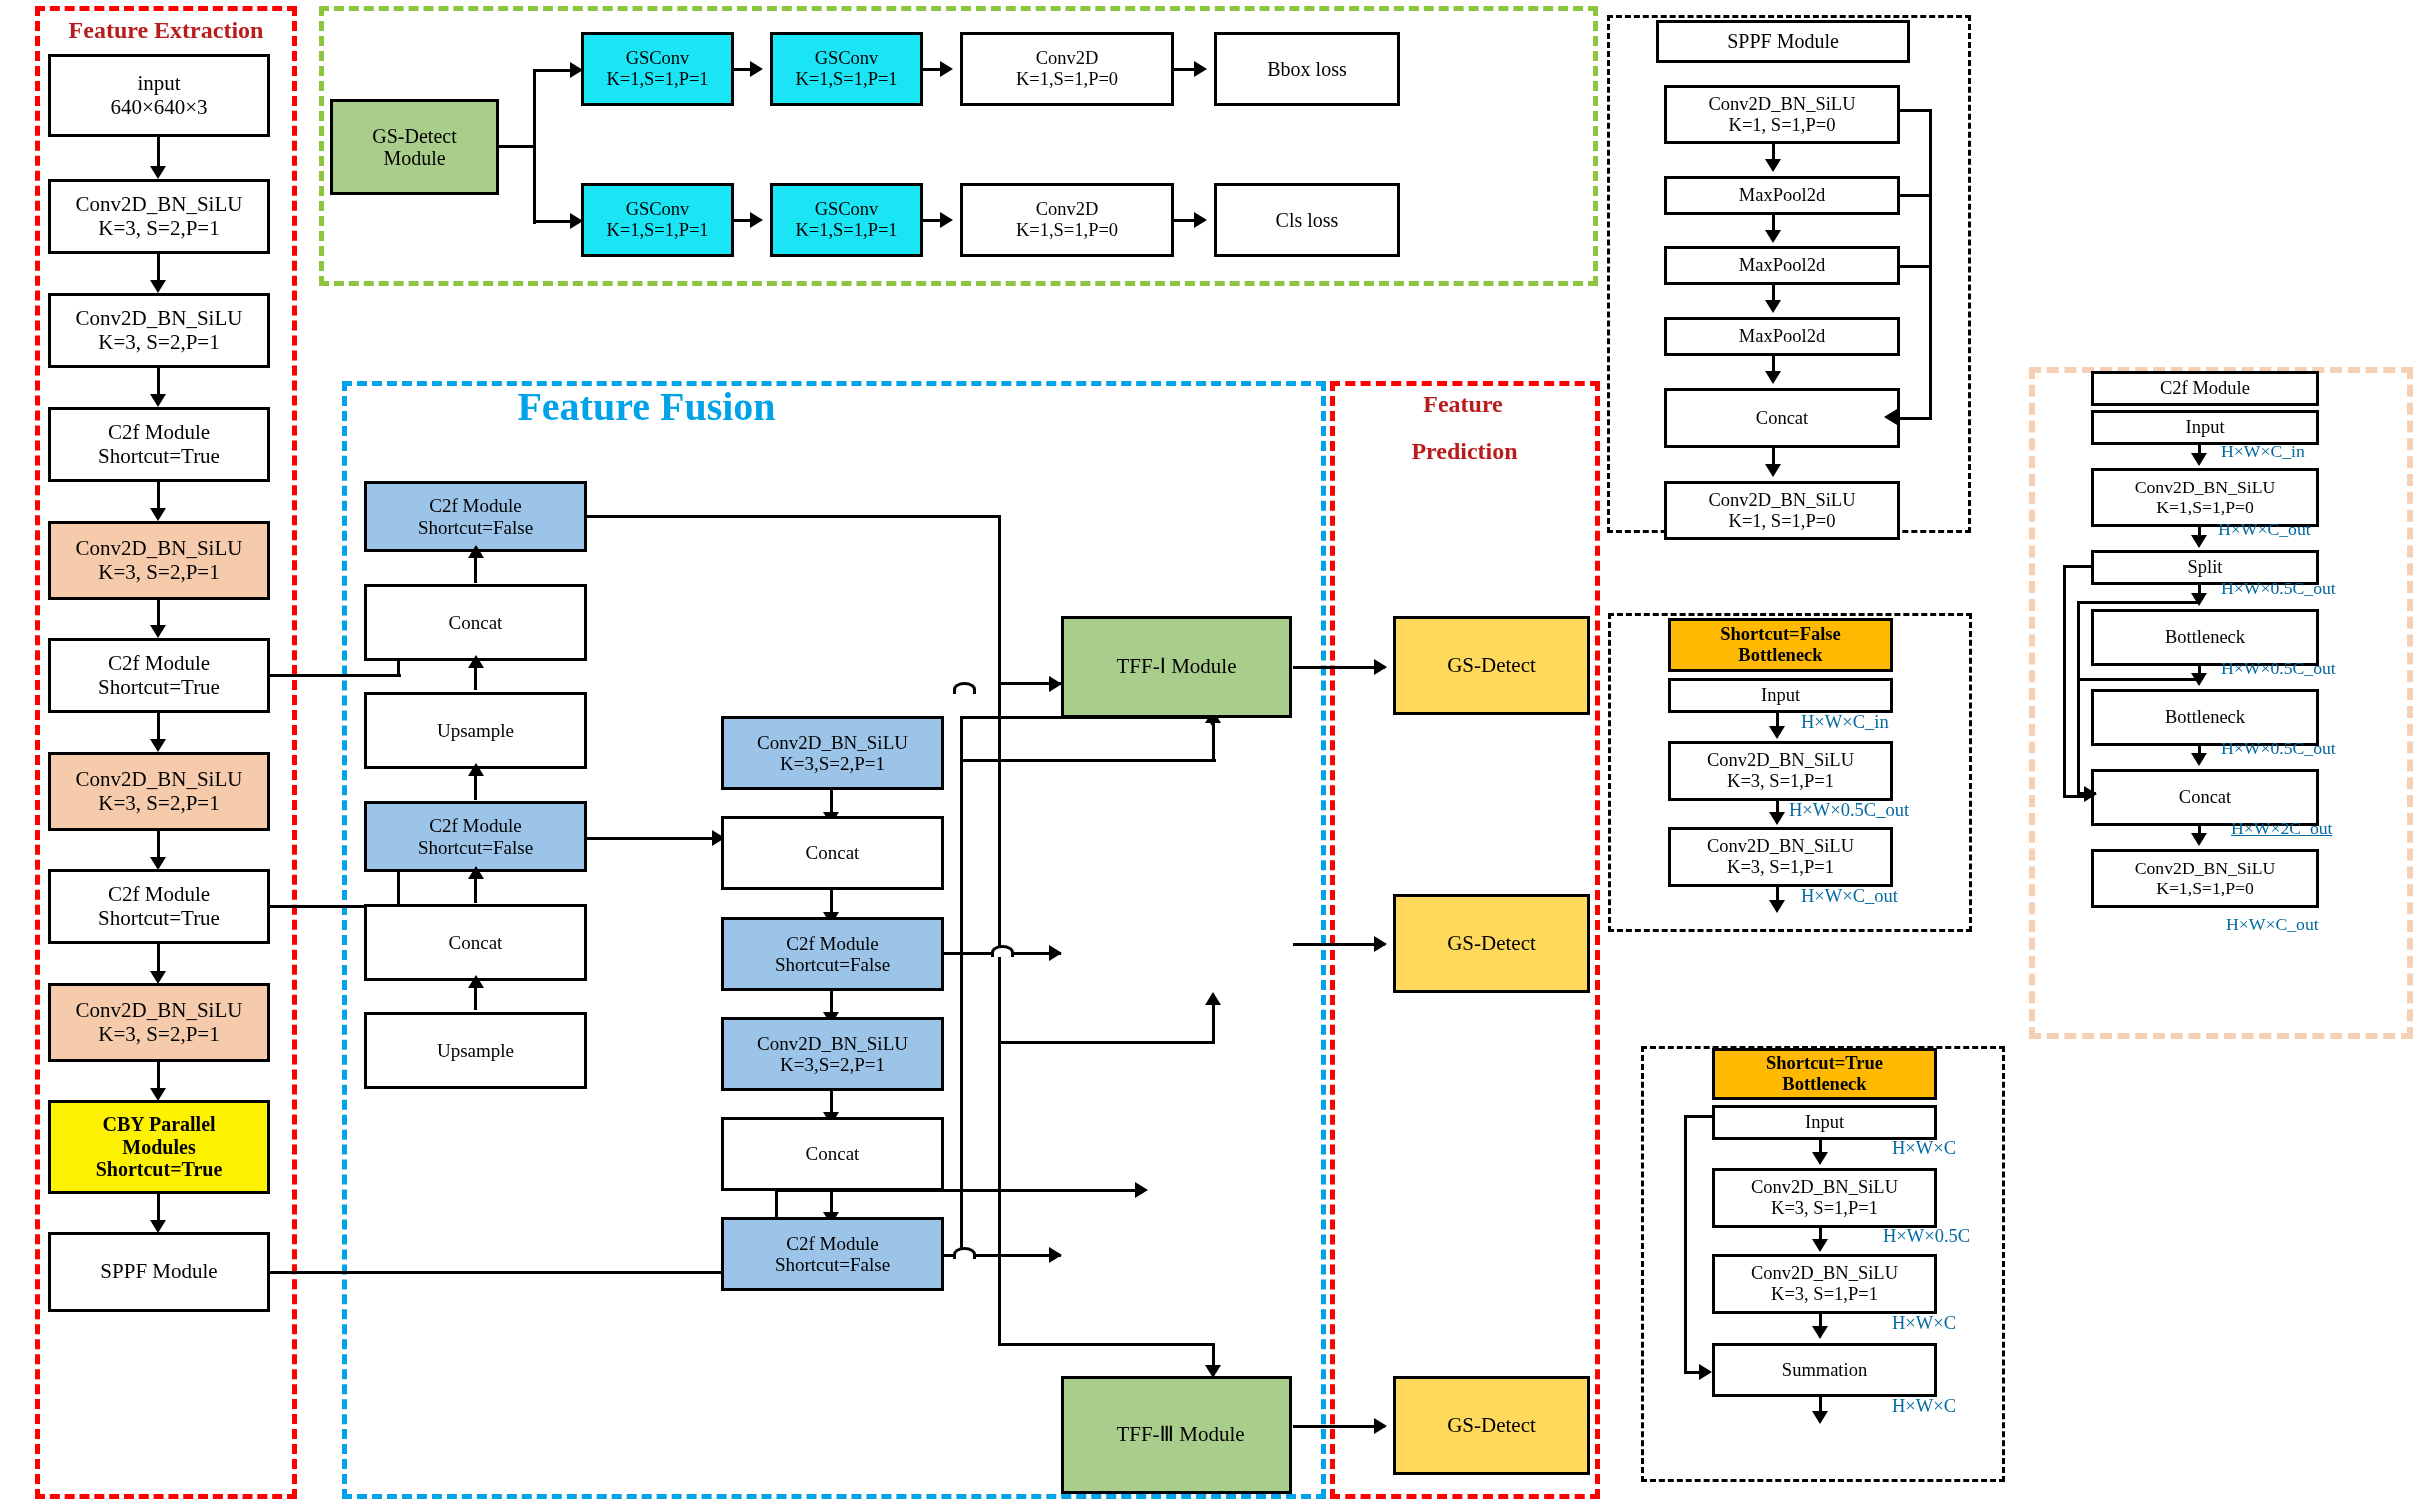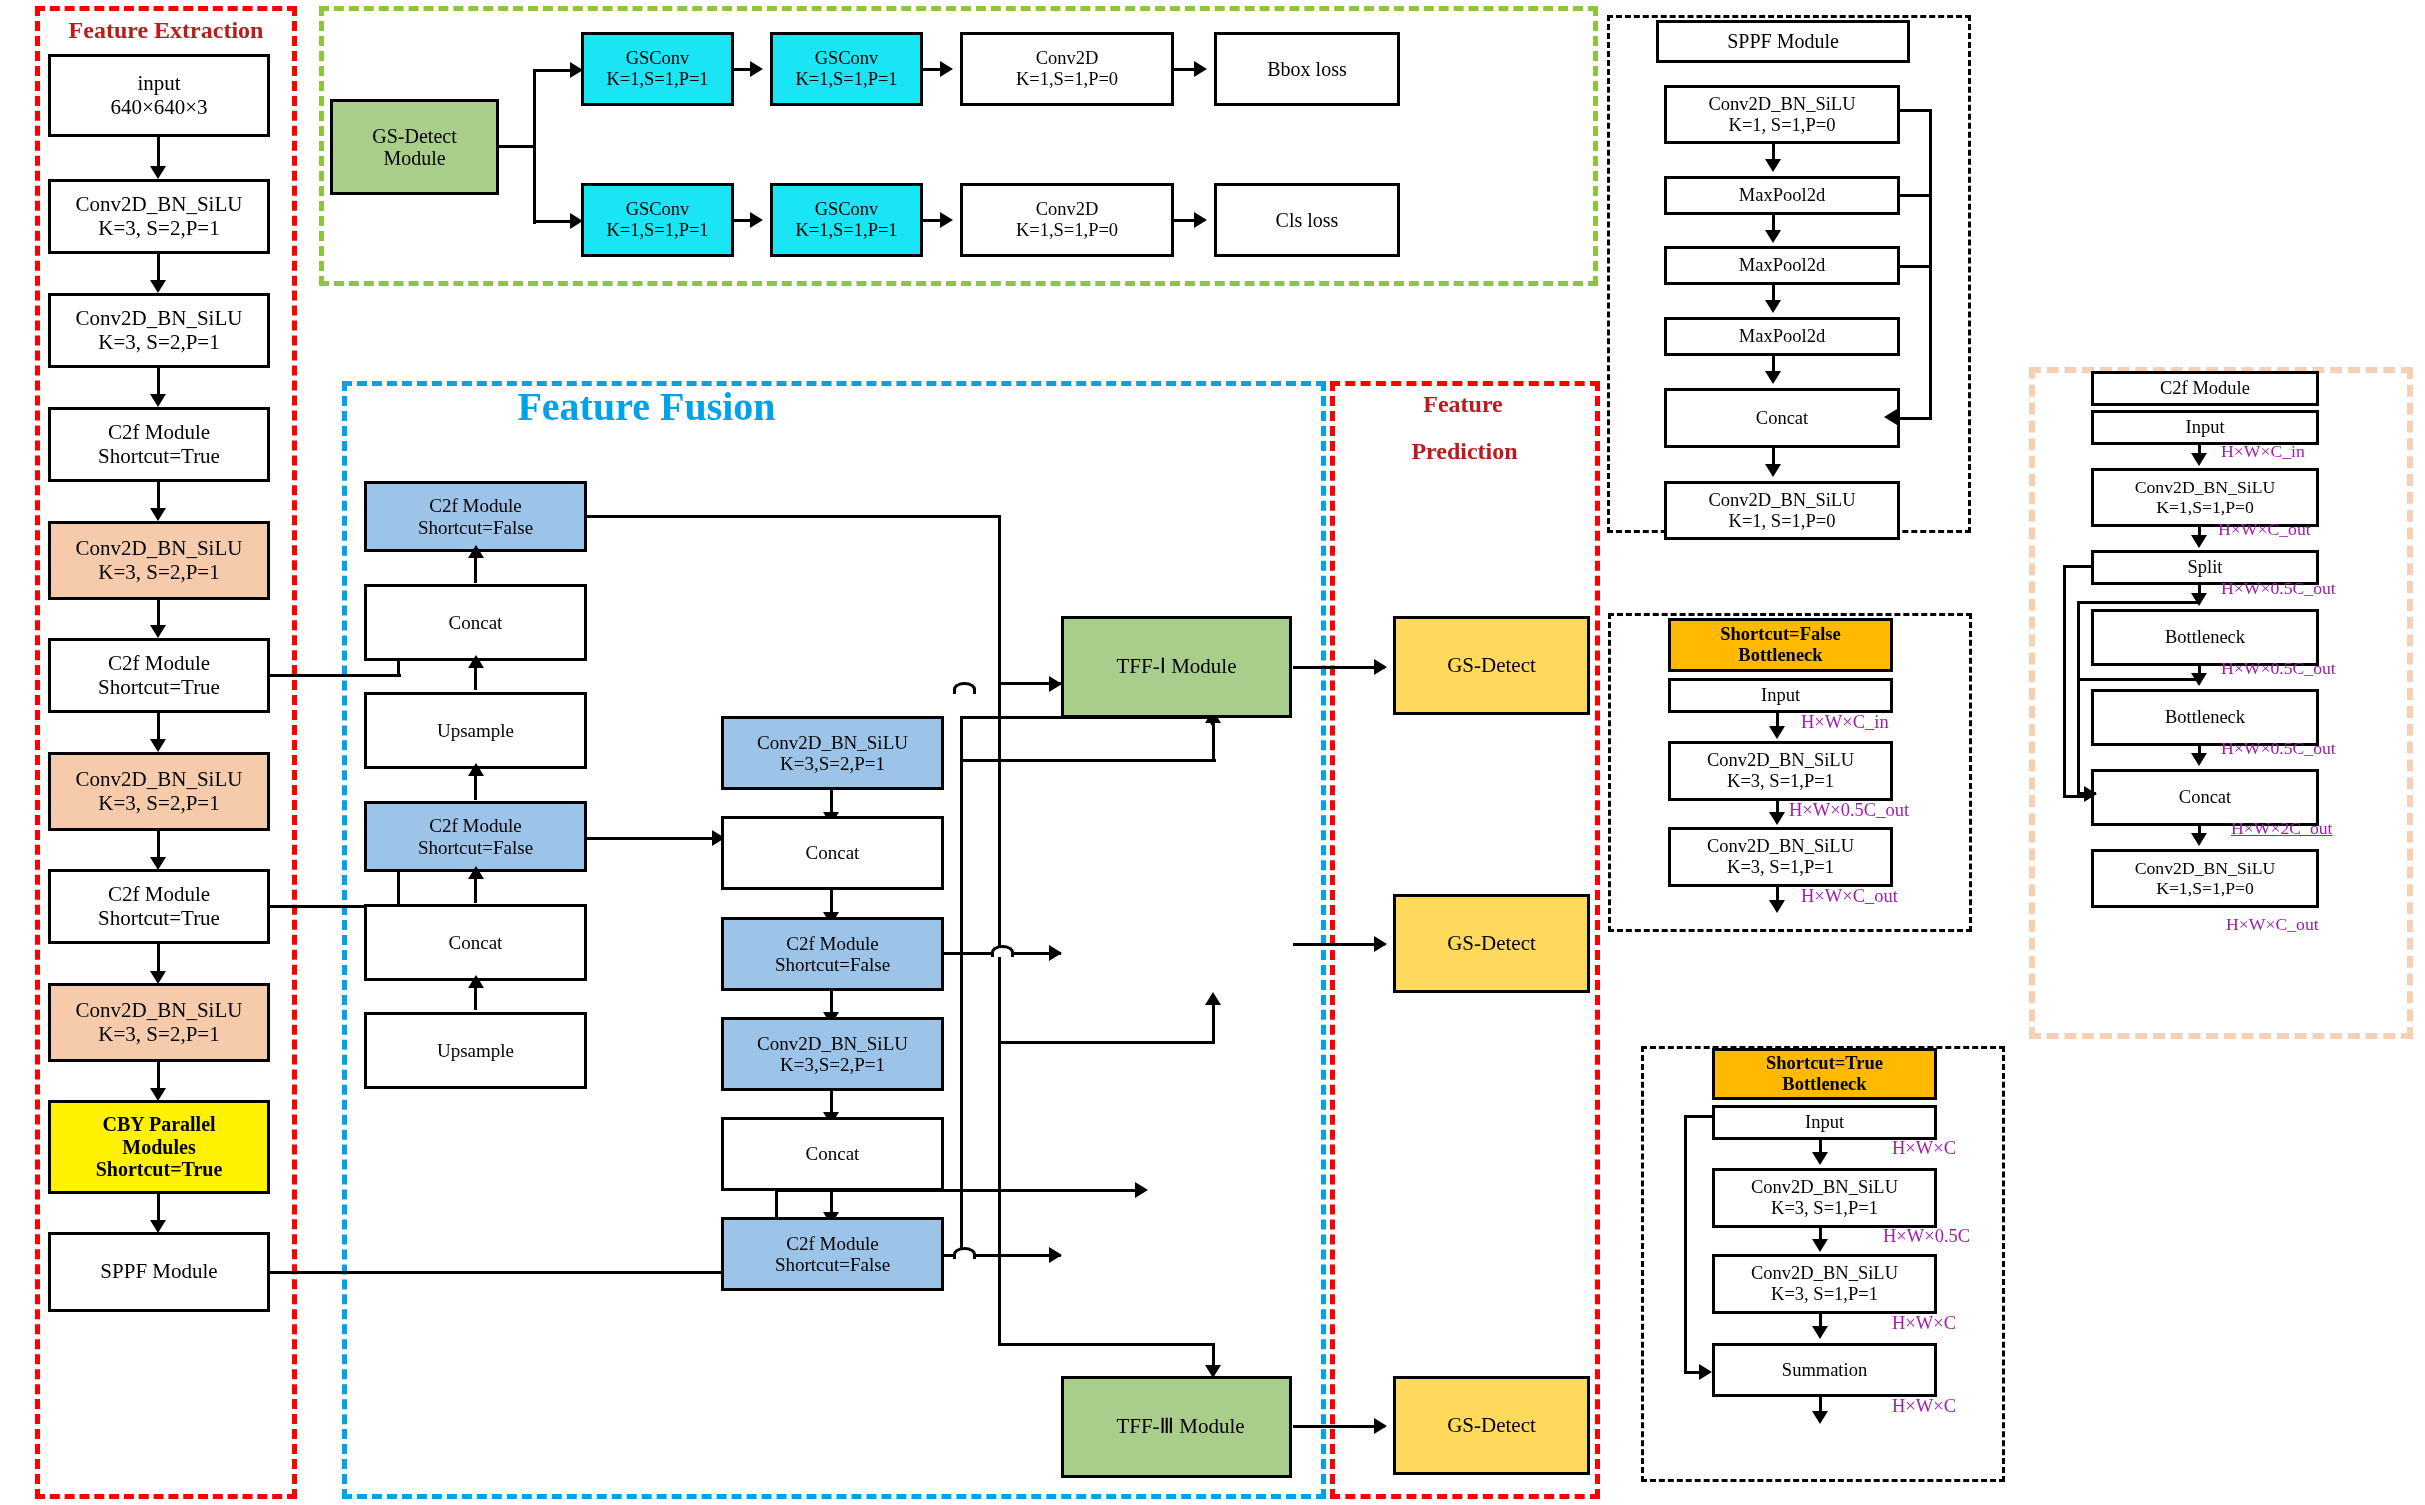--- a/index.html
+++ b/index.html
@@ -42,21 +42,21 @@
   
   .ah{position:absolute;width:0;height:0;}
   .ah-d{border-left:8.5px solid transparent;border-right:8.5px solid transparent;border-top:13px solid #000;}
   .ah-u{border-left:8.5px solid transparent;border-right:8.5px solid transparent;border-bottom:13px solid #000;}
   .ah-r{border-top:8.5px solid transparent;border-bottom:8.5px solid transparent;border-left:13px solid #000;}
   
   .hop{position:absolute;width:17px;height:9.2px;border:3.1px solid #000;border-bottom:none;
        border-top-left-radius:17px 10.8px;border-top-right-radius:17px 10.8px;background:#fff;}
 
   
-  .dim{position:absolute;font-family:"Liberation Serif",serif;white-space:nowrap;color:#a21caf;}
+  .dim{position:absolute;font-family:"Liberation Serif",serif;white-space:nowrap;color:#0369a1;}
 </style>
 </head>
 <body>
 
 <div id="root">
 
   <div class="region r-red" style="left:35px;  top:6.2px;   width:262px;  height:1493px;"></div>
   <div class="region r-green" style="left:319px; top:6.2px;   width:1279px; height:280px;"></div>
   <div class="region r-blue" style="left:342px; top:381px; width:984px; height:1118px;"></div>
   <div class="region r-red" style="left:1330px;top:381px; width:270px;  height:1118px;"></div>
@@ -323,21 +323,21 @@
   <div class="ah ah-u" style="left:1205px;top:710px;"></div>
 
   <div class="ln lnh" style="left:998px;top:1343px;width:217px;"></div>
   <div class="ln lnv" style="left:998px;top:1132px;height:213px;"></div>
   <div class="ln lnv" style="left:1212px;top:1343px;height:26px;"></div>
   <div class="ah ah-d" style="left:1205px;top:1365px;"></div>
 
   <div class="node fill-green" style="left:1061px;top:616px;width:231px;height:102px;font-size:21px;">
     <span>TFF-Ⅰ Module</span>
   </div>
-  <div class="node fill-green" style="left:1061px;top:1376px;width:231px;height:102px;font-size:21px;padding-left:8px;">
+  <div class="node fill-green" style="left:1061px;top:1376px;width:231px;height:118px;font-size:21px;padding-left:8px;">
     <span>TFF-Ⅲ Module</span>
   </div>
 
   <div class="ln lnh" style="left:1293px;top:666px;width:92px;"></div>
   <div class="ah ah-r" style="left:1374px;top:659px;"></div>
   <div class="node fill-yellow" style="left:1393px;top:616px;width:197px;height:99px;font-size:21px;">
     <span>GS-Detect</span>
   </div>
 
   <div class="ln lnh" style="left:1293px;top:943px;width:92px;"></div>

